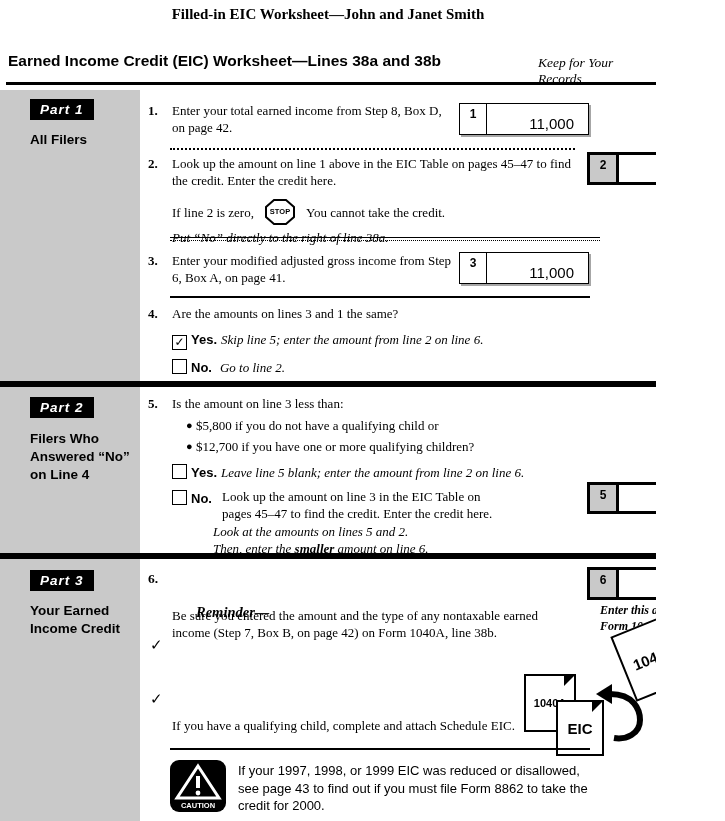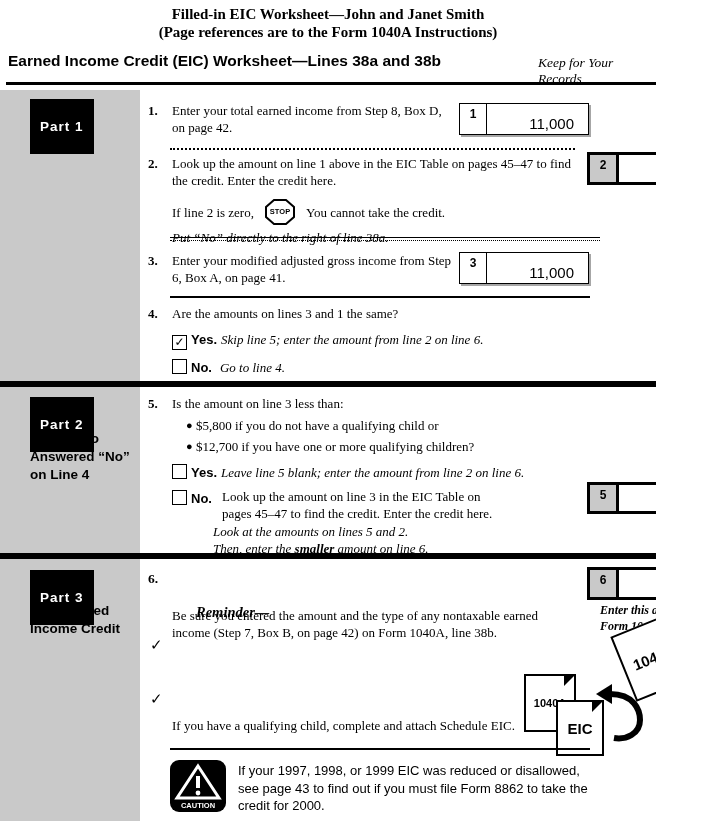--- a/index.html
+++ b/index.html
@@ -12,21 +12,21 @@
   .title1{top:6px;left:0;width:100%;text-align:center;font-weight:bold;font-size:15px;}
   .title2{top:24px;left:0;width:100%;text-align:center;font-weight:bold;font-size:15px;}
   .subtitle{top:52px;left:8px;font-weight:bold;font-size:15.5px;}
   .keepnote{top:55px;left:538px;font-style:italic;font-size:13.5px;}
   .pencil-box{top:33px;left:681px;width:36px;height:46px;}
   .header-rule{top:82px;left:6px;width:713px;height:3px;background:#000;}
 
   
   .sidebar{top:90px;left:0;width:140px;height:731px;background:#c9c9c9;}
   .part-tab{background:#000;color:#fff;font-weight:bold;font-size:13.5px;
-            padding:20px 10px;letter-spacing:1px;display:inline-block;}
+            padding:3px 10px;letter-spacing:1px;display:inline-block;font-style:italic;}
   .side-head{font-weight:bold;font-size:13.5px;line-height:1.35;width:104px;}
 
   
   .linenum{font-weight:bold;font-size:13px;}
   .body-text{font-size:13px;line-height:1.3;}
   .it{font-style:italic;}
   .bold{font-weight:bold;}
   .rule-dotted{border-top:2px dotted #000;height:0;}
   .rule-solid{height:1.5px;background:#000;}
   .rule-combo{border-bottom:1.5px dotted #000;height:2px;border-top:1.5px solid #000;}
@@ -66,21 +66,20 @@
   .dot-h{border-top:3px dotted #000;height:0;}
   .arrow-left{width:0;height:0;border-top:7px solid transparent;border-bottom:7px solid transparent;
               border-right:13px solid #000;}
 </style>
 </head>
 <body>
 
 <div class="page">
 
   <div class="abs title1">Filled-in EIC Worksheet—John and Janet Smith</div>
-  <div class="abs title2">(Page references are to the Form 1040A Instructions)</div>
   <div class="abs subtitle sans">Earned Income Credit (EIC) Worksheet—Lines 38a and 38b</div>
   <div class="abs keepnote">Keep for Your Records</div>
   <div class="abs pencil-box">
     <svg width="36" height="46" viewBox="0 0 36 46">
       <rect x="0" y="0" width="36" height="46" rx="5" fill="#000"></rect>
       <polygon points="14,32 24,10 31,14 21,36" fill="#fff"></polygon>
       <polygon points="14,32 21,36 10,42" fill="#fff"></polygon>
       <line x1="24" y1="3" x2="31" y2="10" stroke="#fff" stroke-width="2.5"></line>
       <line x1="29" y1="1" x2="35" y2="7" stroke="#fff" stroke-width="2.5"></line>
     </svg>
@@ -143,21 +142,21 @@
   <div class="abs linenum" style="top:306px;left:148px;">4.</div>
   <div class="abs body-text" style="top:306px;left:172px;width:420px;">Are the amounts on lines 3 and 1 the same?</div>
   <div class="abs" style="top:330px;left:172px;">
     <span class="cb"><span>✓</span></span>
     <span class="cb-label">Yes.</span>
     <span class="body-text it">Skip line 5; enter the amount from line 2 on line 6.</span>
   </div>
   <div class="abs" style="top:358px;left:172px;">
     <span class="cb"></span>
     <span class="cb-label">No.</span>
-    <span class="body-text it" style="margin-left:4px;">Go to line 4.</span>
+    <span class="body-text it" style="margin-left:4px;">Go to line 2.</span>
   </div>
 
   <div class="abs divider" style="top:381px;"></div>
 
   <div class="abs linenum" style="top:396px;left:148px;">5.</div>
   <div class="abs body-text" style="top:396px;left:172px;width:420px;">Is the amount on line 3 less than:</div>
   <div class="abs bullet" style="top:418px;left:186px;">
     <span class="dot">●</span>
     <span>$5,800 if you do not have a qualifying child or</span>
   </div>

